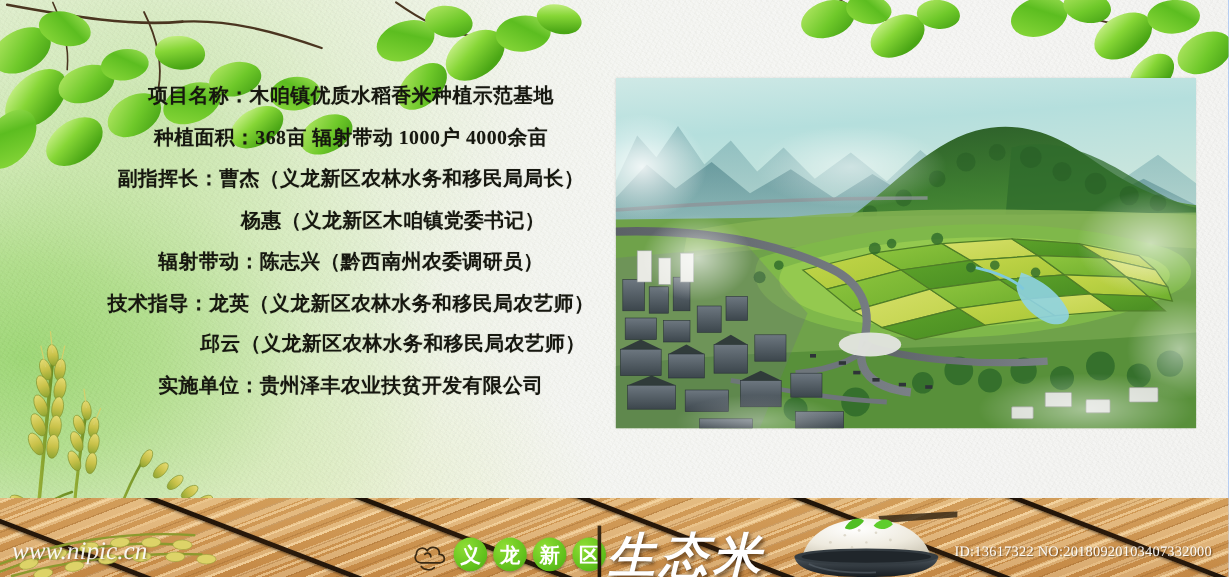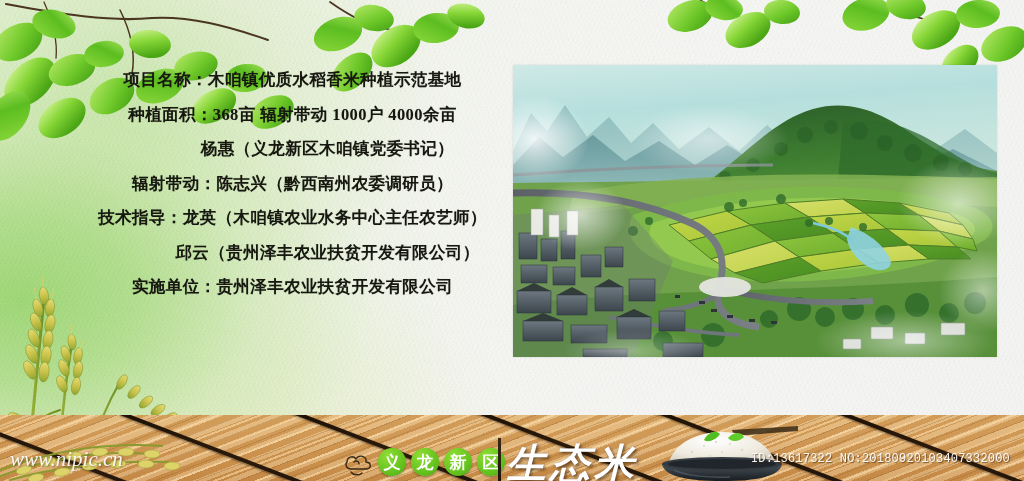--- a/index.html
+++ b/index.html
@@ -154,21 +154,21 @@
     width: 3px; height: 43px;
     background: linear-gradient(180deg, #3a2a16, #1c1309);
   }
 
   
   .bowl { position: absolute; left: 646px; top: 426px; width: 152px; height: 55px; }
 
   
   .idstamp {
     position: absolute; right: 14px; top: 452px;
-    font-family: Liberation Mono, monospace;
+    font-family: Liberation Serif, serif;
     font-size: 12px;
     color: rgba(255,255,255,.95);
     letter-spacing: .2px;
     text-shadow: 1px 1px 1px rgba(60,35,5,.6);
     white-space: nowrap;
   }
 </style>
 </head>
 <body>
 
@@ -258,24 +258,25 @@
       <ellipse cx="936" cy="30" rx="26" ry="17" fill="url(#lg3)" transform="rotate(-30 936 30)"></ellipse>
       <ellipse cx="978" cy="14" rx="22" ry="14" fill="url(#lg2)" transform="rotate(-4 978 14)"></ellipse>
       <ellipse cx="1004" cy="44" rx="24" ry="16" fill="url(#lg1)" transform="rotate(-26 1004 44)"></ellipse>
       <ellipse cx="960" cy="62" rx="21" ry="14" fill="url(#lg3)" transform="rotate(-40 960 62)"></ellipse>
     </g>
   </svg>
 
   <div class="info">
     <div class="info-line">项目名称：木咱镇优质水稻香米种植示范基地</div>
     <div class="info-line">种植面积：368亩 辐射带动 1000户 4000余亩</div>
+    <div class="info-line">副指挥长：曹杰（义龙新区农林水务和移民局局长）</div>
     <div class="info-line indent">杨惠（义龙新区木咱镇党委书记）</div>
     <div class="info-line">辐射带动：陈志兴（黔西南州农委调研员）</div>
-    <div class="info-line">技术指导：龙英（木咱镇农业水务中心主任农艺师）</div>
-    <div class="info-line indent">邱云（贵州泽丰农业扶贫开发有限公司）</div>
+    <div class="info-line">技术指导：龙英（义龙新区农林水务和移民局农艺师）</div>
+    <div class="info-line indent">邱云（义龙新区农林水务和移民局农艺师）</div>
     <div class="info-line">实施单位：贵州泽丰农业扶贫开发有限公司</div>
   </div>
 
   <svg class="rice-ears" viewBox="0 0 215 200">
     <defs>
       <linearGradient id="rg" x1="0" y1="0" x2="0" y2="1">
         <stop offset="0%" stop-color="#e6dc74"></stop>
           <stop offset="50%" stop-color="#c9c24a"></stop>
           <stop offset="100%" stop-color="#8fa531"></stop>
       </linearGradient>

